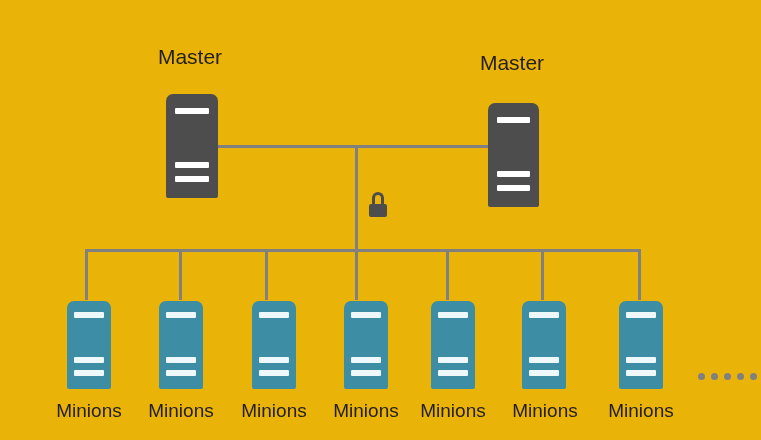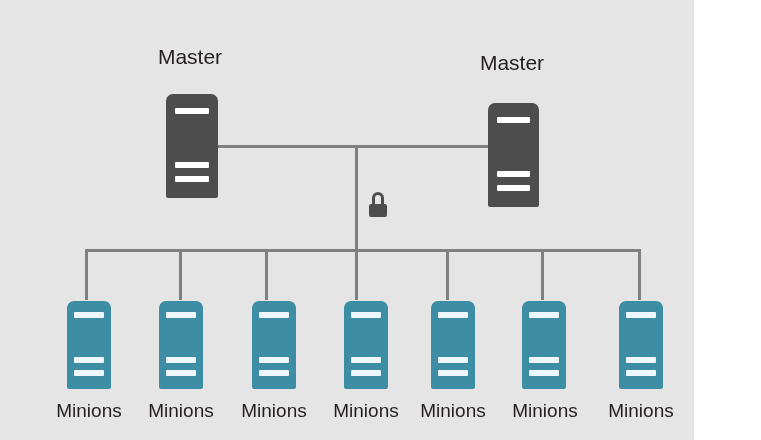--- a/index.html
+++ b/index.html
@@ -5,23 +5,23 @@
   html, body {
     margin: 0;
     padding: 0;
     background: #ffffff;
   }
   body {
     font-family: "Liberation Sans", sans-serif;
   }
   #canvas {
     position: relative;
-    width: 694px;
+    width: 761px;
     height: 440px;
-    background: #e5e5e5;
+    background: #eab308;
     overflow: hidden;
   }
 
   
   .label {
     position: absolute;
     color: #231f20;
     font-size: 20px;
     line-height: 1;
     white-space: nowrap;

